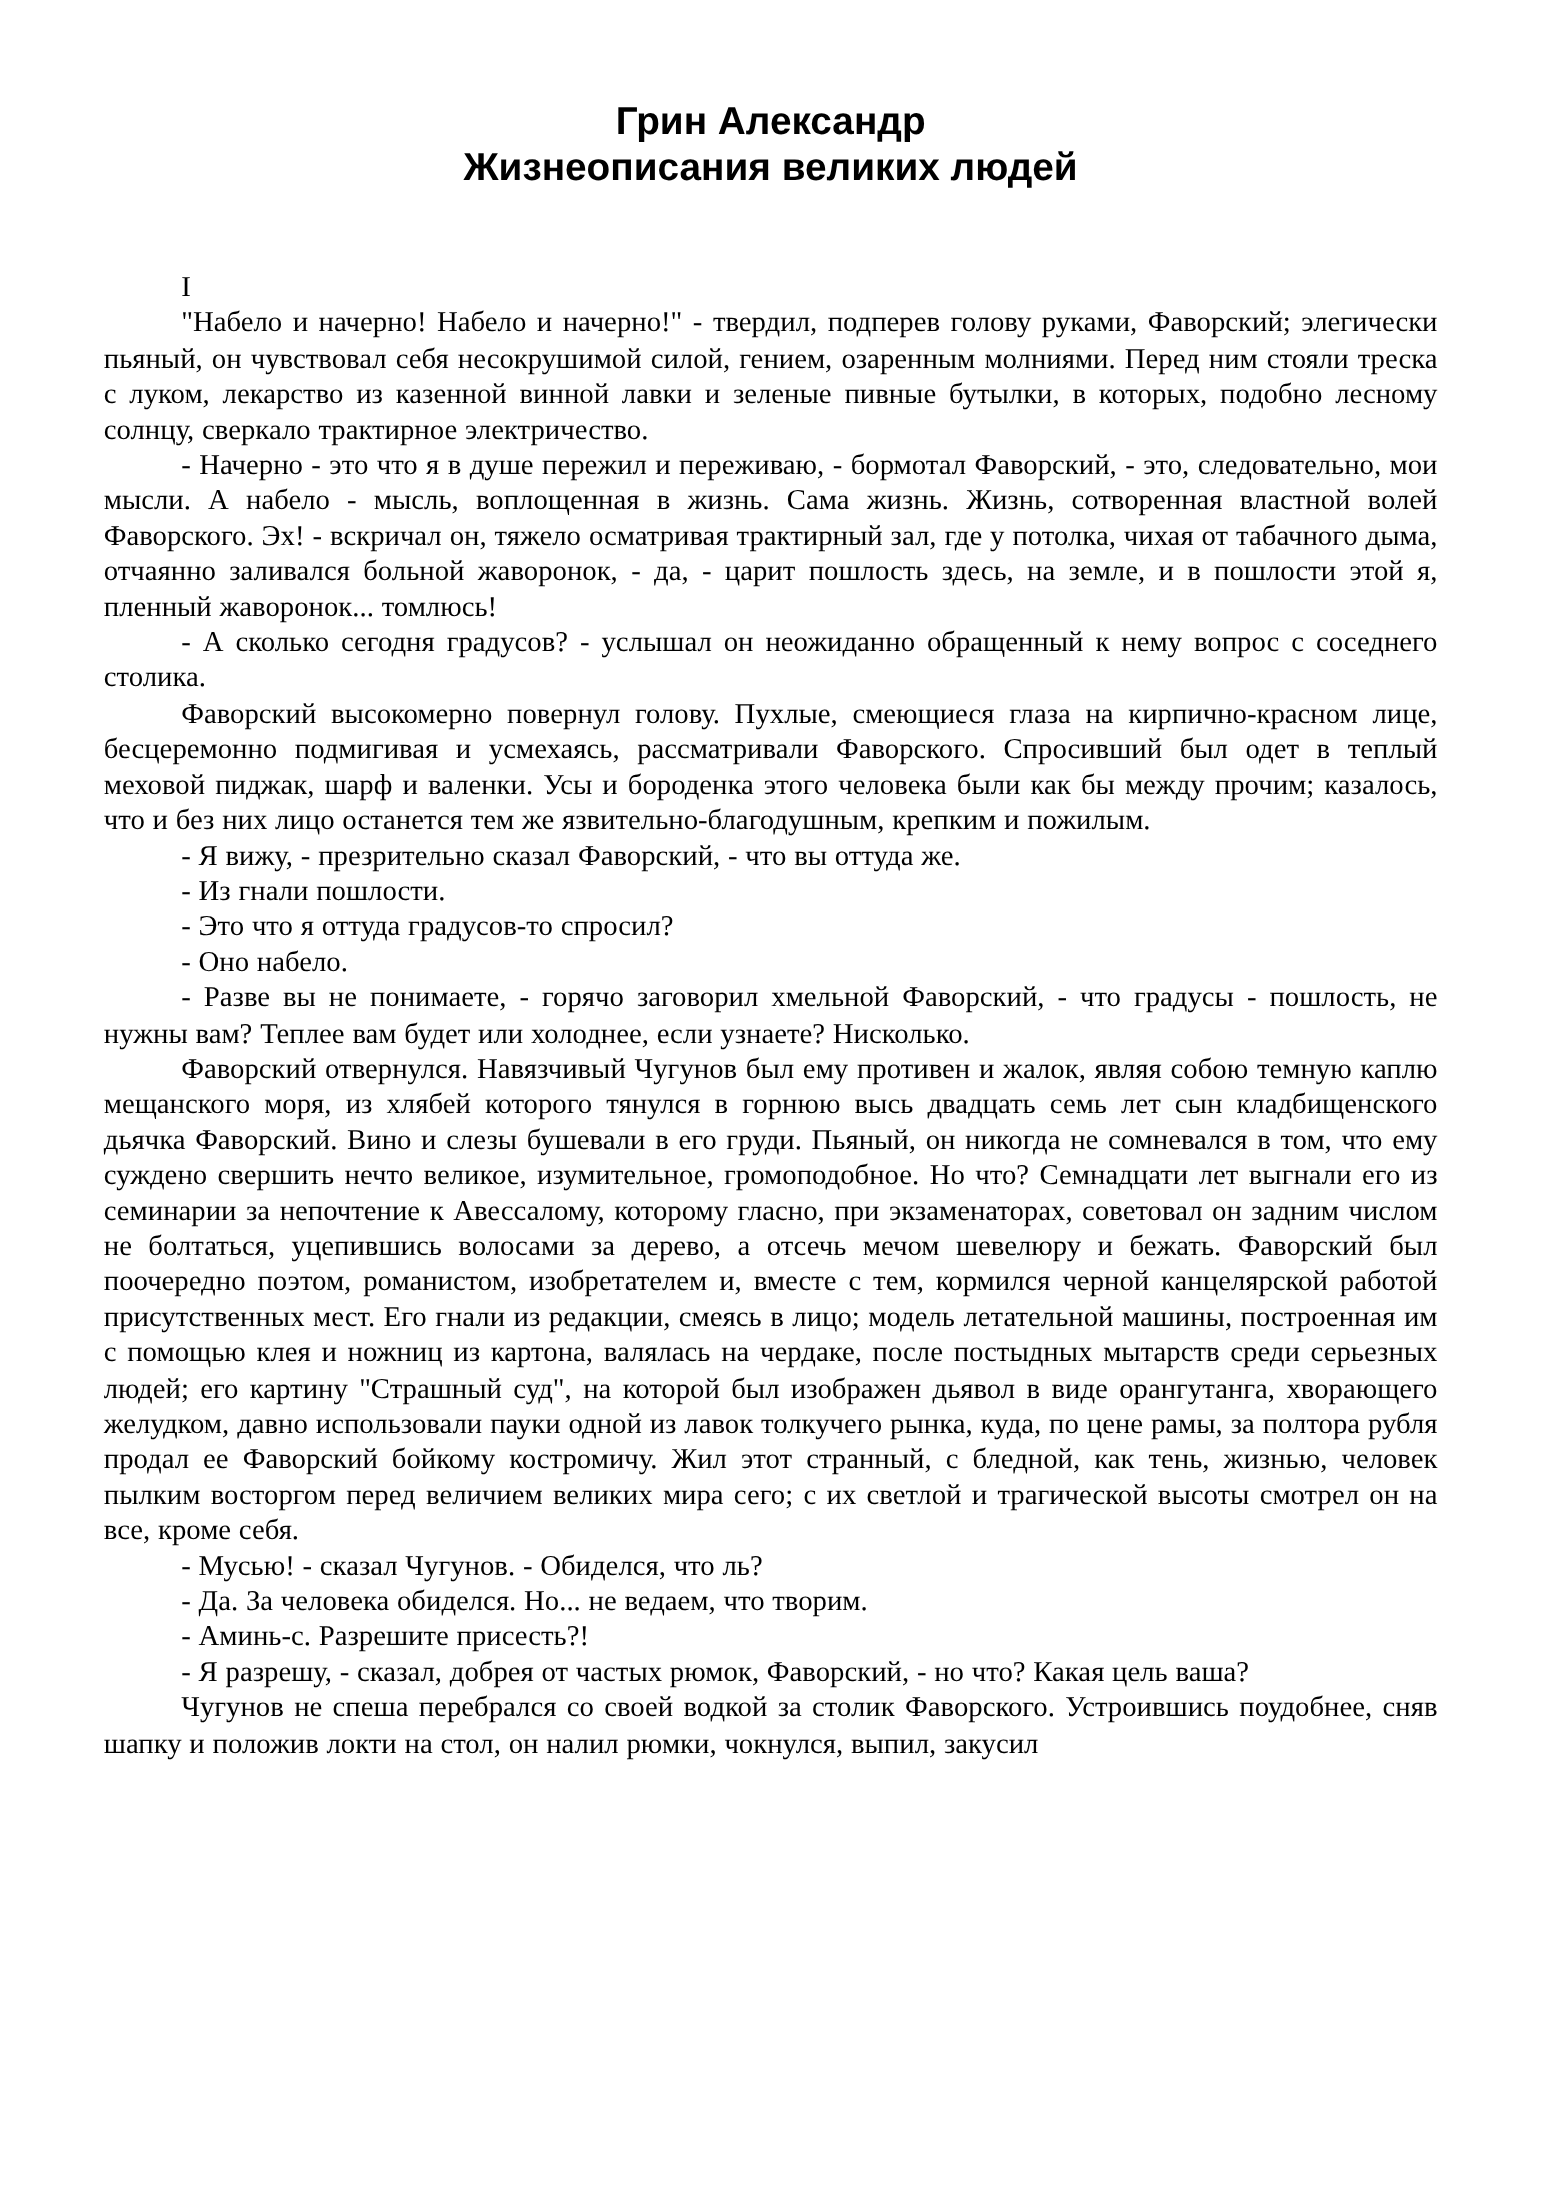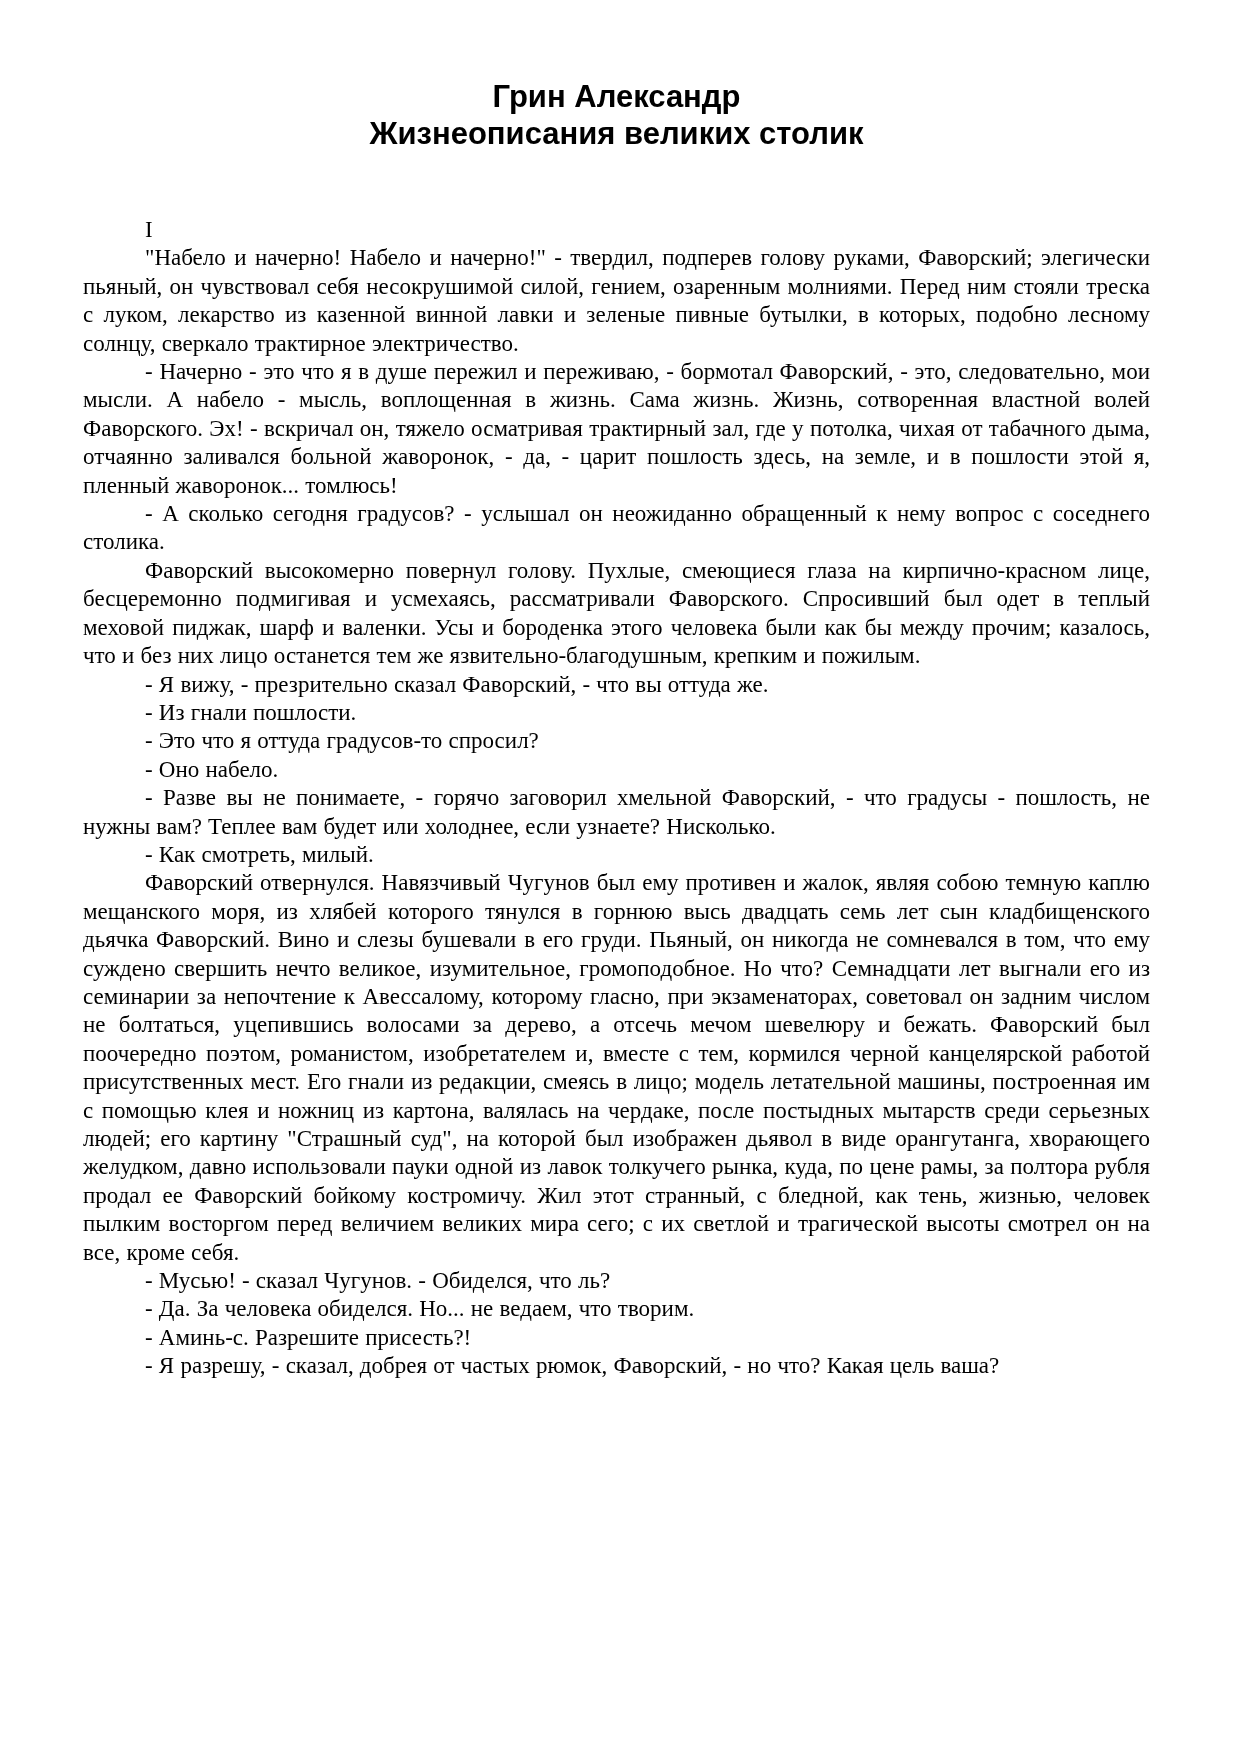--- a/index.html
+++ b/index.html
@@ -54,37 +54,37 @@
   }
 </style>
 </head>
 <body>
 
 <div class="page">
   <div class="content">
 
     <h1 class="doc-title">
       <span class="title-line">Грин Александр</span>
-      <span class="title-line">Жизнеописания великих столик</span>
+      <span class="title-line">Жизнеописания великих людей</span>
     </h1>
 
     <div class="body-text">
       <p class="section-numeral">I</p>
 
     <p class="para">"Набело и начерно! Набело и начерно!" - твердил, подперев голову руками, Фаворский; элегически пьяный, он чувствовал себя несокрушимой силой, гением, озаренным молниями. Перед ним стояли треска с луком, лекарство из казенной винной лавки и зеленые пивные бутылки, в которых, подобно лесному солнцу, сверкало трактирное электричество.</p>
         <p class="para">- Начерно - это что я в душе пережил и переживаю, - бормотал Фаворский, - это, следовательно, мои мысли. А набело - мысль, воплощенная в жизнь. Сама жизнь. Жизнь, сотворенная властной волей Фаворского. Эх! - вскричал он, тяжело осматривая трактирный зал, где у потолка, чихая от табачного дыма, отчаянно заливался больной жаворонок, - да, - царит пошлость здесь, на земле, и в пошлости этой я, пленный жаворонок... томлюсь!</p>
         <p class="para">- А сколько сегодня градусов? - услышал он неожиданно обращенный к нему вопрос с соседнего столика.</p>
         <p class="para">Фаворский высокомерно повернул голову. Пухлые, смеющиеся глаза на кирпично-красном лице, бесцеремонно подмигивая и усмехаясь, рассматривали Фаворского. Спросивший был одет в теплый меховой пиджак, шарф и валенки. Усы и бороденка этого человека были как бы между прочим; казалось, что и без них лицо останется тем же язвительно-благодушным, крепким и пожилым.</p>
         <p class="para">- Я вижу, - презрительно сказал Фаворский, - что вы оттуда же.</p>
         <p class="para">- Из гнали пошлости.</p>
         <p class="para">- Это что я оттуда градусов-то спросил?</p>
         <p class="para">- Оно набело.</p>
         <p class="para">- Разве вы не понимаете, - горячо заговорил хмельной Фаворский, - что градусы - пошлость, не нужны вам? Теплее вам будет или холоднее, если узнаете? Нисколько.</p>
-        <p class="para">- Как смотреть, милый.</p>
         <p class="para">Фаворский отвернулся. Навязчивый Чугунов был ему противен и жалок, являя собою темную каплю мещанского моря, из хлябей которого тянулся в горнюю высь двадцать семь лет сын кладбищенского дьячка Фаворский. Вино и слезы бушевали в его груди. Пьяный, он никогда не сомневался в том, что ему суждено свершить нечто великое, изумительное, громоподобное. Но что? Семнадцати лет выгнали его из семинарии за непочтение к Авессалому, которому гласно, при экзаменаторах, советовал он задним числом не болтаться, уцепившись волосами за дерево, а отсечь мечом шевелюру и бежать. Фаворский был поочередно поэтом, романистом, изобретателем и, вместе с тем, кормился черной канцелярской работой присутственных мест. Его гнали из редакции, смеясь в лицо; модель летательной машины, построенная им с помощью клея и ножниц из картона, валялась на чердаке, после постыдных мытарств среди серьезных людей; его картину "Страшный суд", на которой был изображен дьявол в виде орангутанга, хворающего желудком, давно использовали пауки одной из лавок толкучего рынка, куда, по цене рамы, за полтора рубля продал ее Фаворский бойкому костромичу. Жил этот странный, с бледной, как тень, жизнью, человек пылким восторгом перед величием великих мира сего; с их светлой и трагической высоты смотрел он на все, кроме себя.</p>
         <p class="para">- Мусью! - сказал Чугунов. - Обиделся, что ль?</p>
         <p class="para">- Да. За человека обиделся. Но... не ведаем, что творим.</p>
         <p class="para">- Аминь-с. Разрешите присесть?!</p>
         <p class="para">- Я разрешу, - сказал, добрея от частых рюмок, Фаворский, - но что? Какая цель ваша?</p>
+        <p class="para">Чугунов не спеша перебрался со своей водкой за столик Фаворского. Устроившись поудобнее, сняв шапку и положив локти на стол, он налил рюмки, чокнулся, выпил, закусил</p>
       </div>
 
   </div>
 </div>
 
 </body></html>

